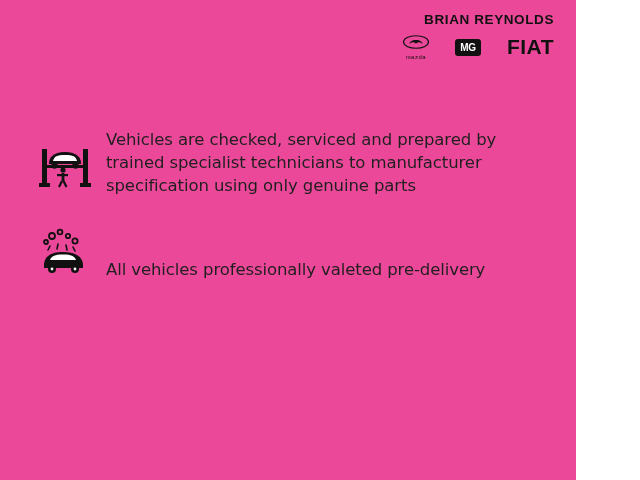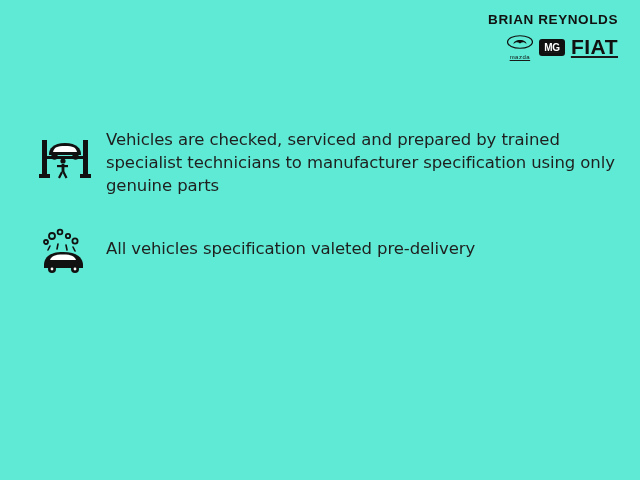--- a/index.html
+++ b/index.html
@@ -9,24 +9,24 @@
   body {
     width: 640px;
     height: 480px;
     background: #ffffff;
     font-family: "DejaVu Sans", sans-serif;
     color: #1a1a1a;
     overflow: hidden;
   }
   .page {
     position: relative;
-    width: 640px;
+    width: 576px;
     height: 480px;
     box-sizing: border-box;
-    background: #5eead4;
+    background: #ec4899;
   }
 
   
   .header {
     position: absolute;
     top: 12px;
     right: 22px;
     text-align: right;
   }
   .dealer-name {
@@ -34,23 +34,22 @@
     font-weight: bold;
     letter-spacing: 0.6px;
     color: #111111;
     font-family: "Liberation Sans", sans-serif;
   }
   .brand-row {
     margin-top: 7px;
     display: flex;
     align-items: center;
     justify-content: flex-end;
-    gap: 6px;
+    gap: 26px;
     height: 26px;
-    text-decoration: underline;
   }
   .brand {
     display: flex;
     flex-direction: column;
     align-items: center;
     justify-content: center;
   }
   .mazda-wordmark {
     font-size: 6px;
     letter-spacing: 0.5px;
@@ -81,21 +80,21 @@
 
   
   .features {
     position: absolute;
     top: 128px;
     left: 36px;
     right: 20px;
   }
   .feature {
     display: flex;
-    align-items: flex-start;
+    align-items: flex-end;
     margin-bottom: 26px;
   }
   .feature-icon {
     flex: 0 0 58px;
     width: 58px;
     height: 58px;
     display: flex;
     align-items: center;
     justify-content: center;
   }
@@ -184,17 +183,17 @@
           <path d="M12 19 L10 23 M20 17 L19 22 M28 18 L29 23 M35 20 L37 24" stroke="#111" stroke-width="1.6" stroke-linecap="round"></path>
 
           <path d="M6 38 C6 31 11 25 25 25 C39 25 45 31 45 38 L45 41 L6 41 Z" fill="#111"></path>
           <path d="M12 33 C13.5 29 17 27.5 25 27.5 C33 27.5 36.5 29 38 33 Z" fill="#fff"></path>
           <circle cx="14" cy="42" r="4" fill="#111"></circle>
           <circle cx="37" cy="42" r="4" fill="#111"></circle>
           <circle cx="14" cy="42" r="1.4" fill="#fff"></circle>
           <circle cx="37" cy="42" r="1.4" fill="#fff"></circle>
         </svg>
       </div>
-      <div class="feature-text">All vehicles specification valeted pre-delivery</div>
+      <div class="feature-text">All vehicles professionally valeted pre-delivery</div>
     </div>
 
   </div>
 </div>
 
 </body></html>

